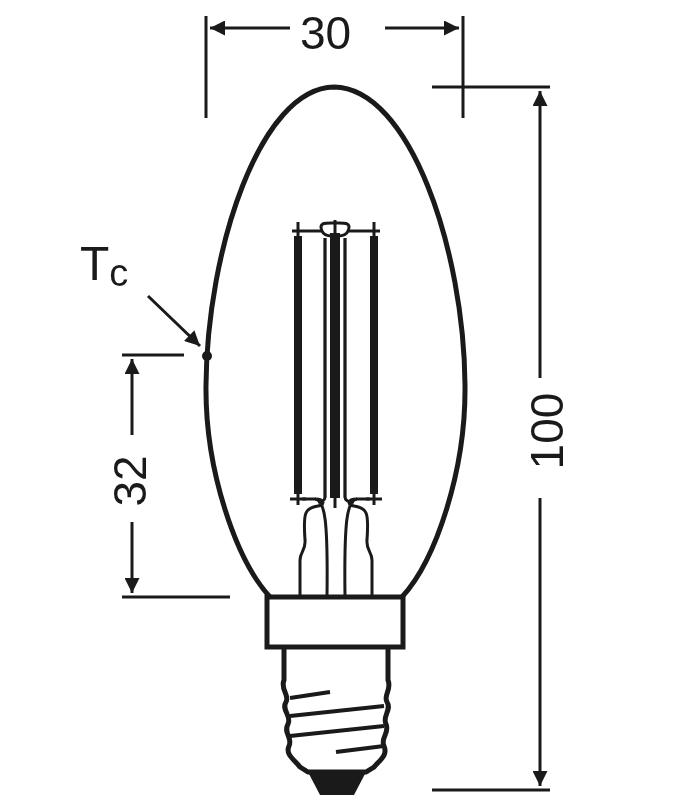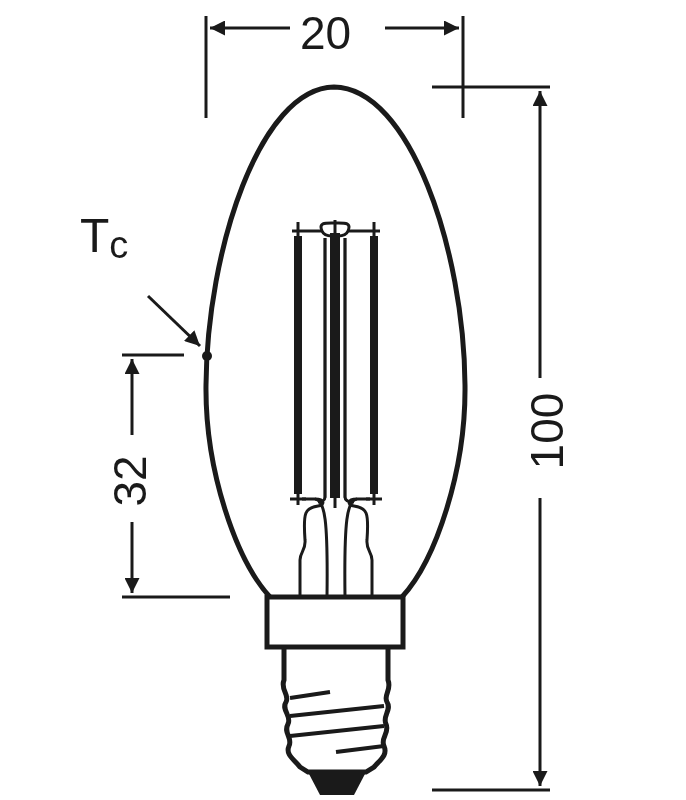--- a/index.html
+++ b/index.html
@@ -6,21 +6,21 @@
   body { width:686px; height:800px; overflow:hidden; position:relative;
          font-family:"Liberation Sans", sans-serif; }
   #drawing { position:absolute; left:0; top:0; width:686px; height:800px; }
   .lbl { position:absolute; color:#1a1a1a; font-family:"Liberation Sans", sans-serif;
          line-height:1; white-space:nowrap; background:#fff; }
   .dim35 { left:296px; top:10px; font-size:46px; padding:0 4px; }
   .dim100 { left:505px; top:408px; font-size:46px; transform:rotate(-90deg);
             transform-origin:center center; padding:0 4px; }
   .dim32 { left:100px; top:458px; font-size:46px; transform:rotate(-90deg);
            transform-origin:center center; padding:0 4px; }
-  .tc { left:80px; top:212px; font-size:48px; background:transparent; }
+  .tc { left:80px; top:240px; font-size:48px; background:transparent; }
   .tc sub { font-size:38px; vertical-align:-6px; }
 </style>
 </head>
 <body>
 
 <svg id="drawing" viewBox="0 0 686 800" xmlns="http://www.w3.org/2000/svg">
   <defs>
     <marker id="arr" viewBox="0 0 10 10" refX="10" refY="5" markerWidth="5" markerHeight="5" orient="auto-start-reverse">
       <path d="M0,0 L10,5 L0,10 z" fill="#1a1a1a"></path>
     </marker>
@@ -95,16 +95,16 @@
     <path d="M284,647 L284,680 C280,690 290,695 286,702 C281,710 292,716 288,724 C283,733 293,738 289,746 C285,755 295,760 300,767 L308,772 L366,772 L374,767 C380,760 388,755 384,746 C380,738 390,733 386,724 C382,716 392,710 387,702 C383,695 392,690 388,680 L388,647"></path>
     <line x1="290" y1="698" x2="330" y2="692" stroke-width="4"></line>
     <line x1="290" y1="716" x2="384" y2="706" stroke-width="4"></line>
     <line x1="290" y1="736" x2="384" y2="726" stroke-width="4"></line>
     <line x1="336" y1="752" x2="384" y2="746" stroke-width="4"></line>
   </g>
 
   <path d="M308,772 L366,772 L354,795 L320,795 Z" fill="#1a1a1a"></path>
 </svg>
 
-<div class="lbl dim35">20</div>
+<div class="lbl dim35">30</div>
 <div class="lbl dim100">100</div>
 <div class="lbl dim32">32</div>
 <div class="lbl tc"><span>T</span><sub>c</sub></div>
 
 </body></html>

